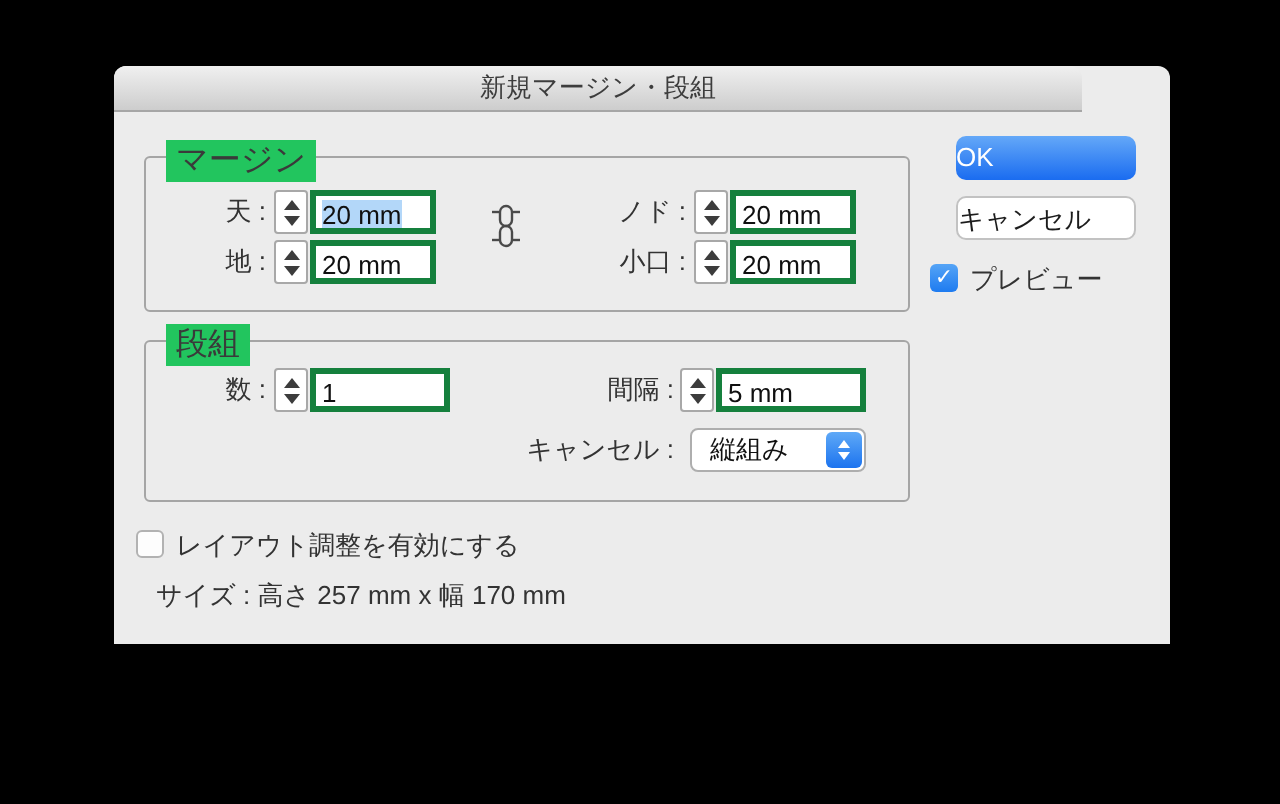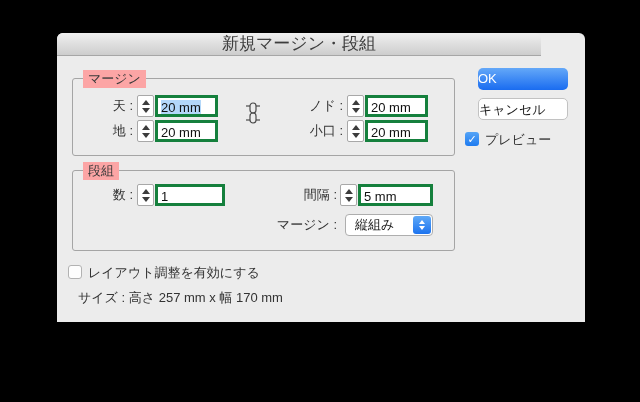--- a/index.html
+++ b/index.html
@@ -10,31 +10,31 @@
   }
   .dialog {
     position:absolute; left:57px; top:33px; width:528px; height:289px;
     background:#ececec; border-radius:6px 6px 0 0;
   }
   .titlebar {
     position:absolute; left:0; top:0; width:484px; height:22px;
     background:linear-gradient(#f0f0f0,#cdcdcd);
     border-bottom:1px solid #a6a6a6;
     border-radius:6px 6px 0 0;
-    text-align:center; font-size:17px; line-height:22px; color:#3d3d3d;
+    text-align:center; font-size:13px; line-height:22px; color:#3d3d3d;
   }
   .group {
     position:absolute; border:1px solid #a5a5a5; border-radius:3px;
     left:15px; width:383px; box-sizing:border-box;
   }
   .group-margins { top:45px; height:78px; }
   .group-columns { top:137px; height:81px; }
   .group-label {
-    position:absolute; top:-9px; left:10px; background:#fca5a5;
-    padding:0 5px; font-size:13px; color:#3a3a3a; white-space:nowrap;
+    position:absolute; top:-9px; left:10px; background:#22c55e;
+    padding:0 5px; font-size:16px; color:#3a3a3a; white-space:nowrap;
   }
   .row-label {
     position:absolute; font-size:13px; color:#333;
     text-align:right; line-height:22px; white-space:nowrap;
   }
   .spinner {
     position:absolute; width:17px; height:22px; background:#fff;
     border:1px solid #a8a8a8; border-radius:2px; box-sizing:border-box;
     display:flex; flex-direction:column; align-items:center;
     justify-content:center; gap:3px;
@@ -152,21 +152,21 @@
   </div>
   <div class="field" style="left:98px; top:151px; width:70px;">1</div>
 
   <div class="row-label" style="left:224px; top:151px; width:56px;">間隔 :</div>
   <div class="spinner" style="left:283px; top:151px;">
     <span class="tri-up"></span>
     <span class="tri-down"></span>
   </div>
   <div class="field" style="left:301px; top:151px; width:75px;">5 mm</div>
 
-  <div class="row-label" style="left:196px; top:181px; width:84px;">マージン :</div>
+  <div class="row-label" style="left:196px; top:181px; width:84px;">キャンセル :</div>
   <div class="popup">
     <span class="popup-text">縦組み</span>
     <span class="popup-btn">
       <span class="mini-up"></span>
         <span class="mini-down"></span>
     </span>
   </div>
 
   <div class="btn btn-ok">OK</div>
   <div class="btn btn-cancel">キャンセル</div>

